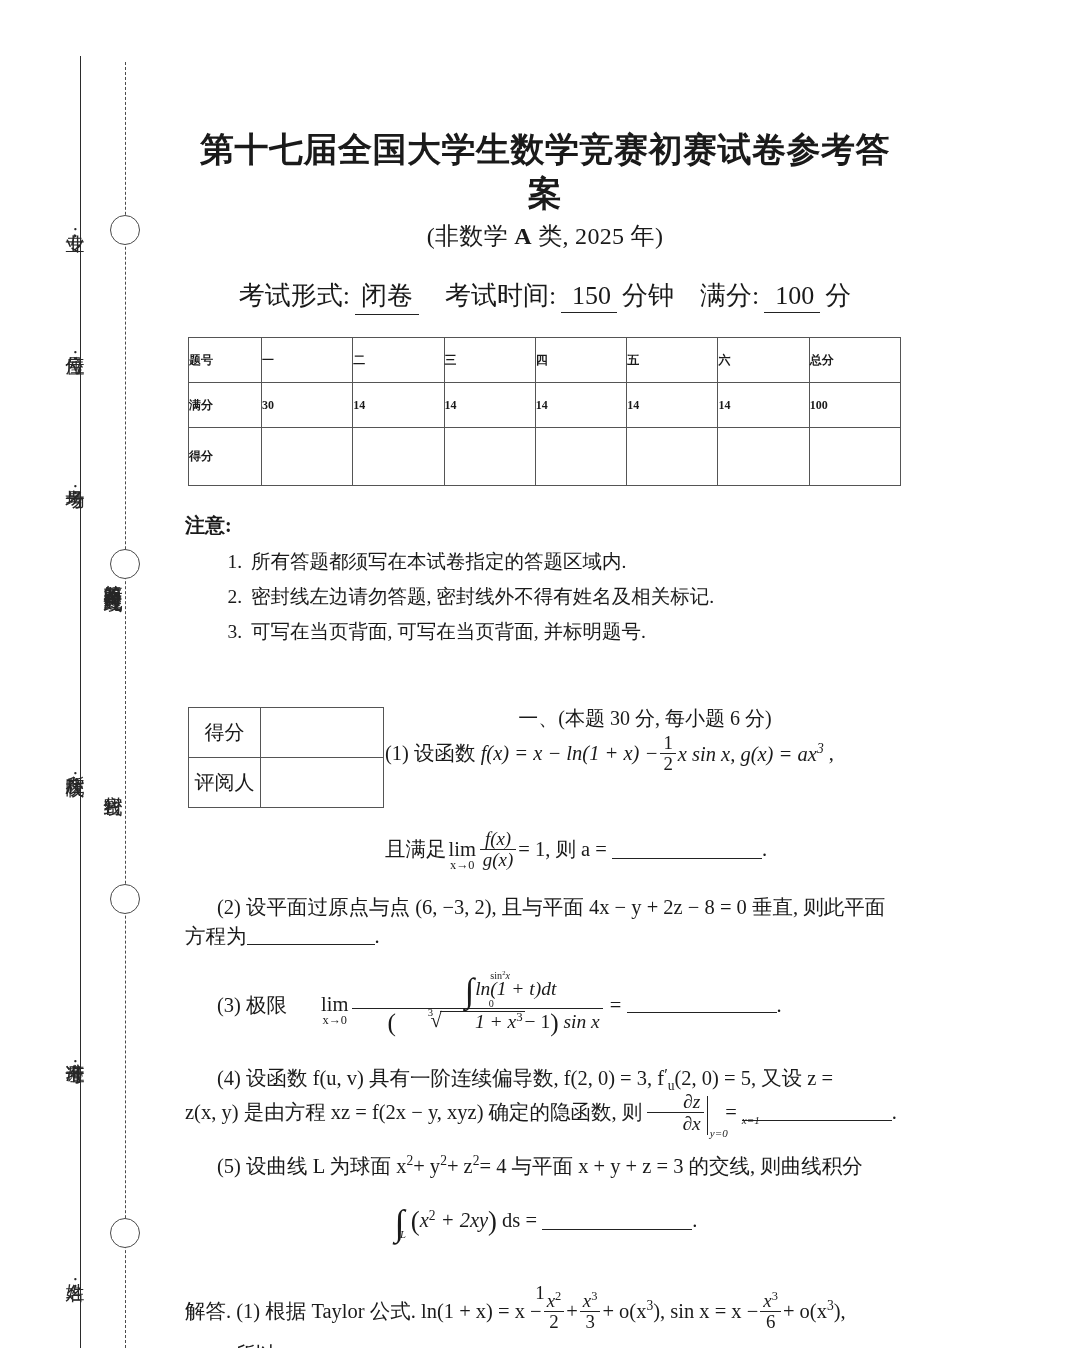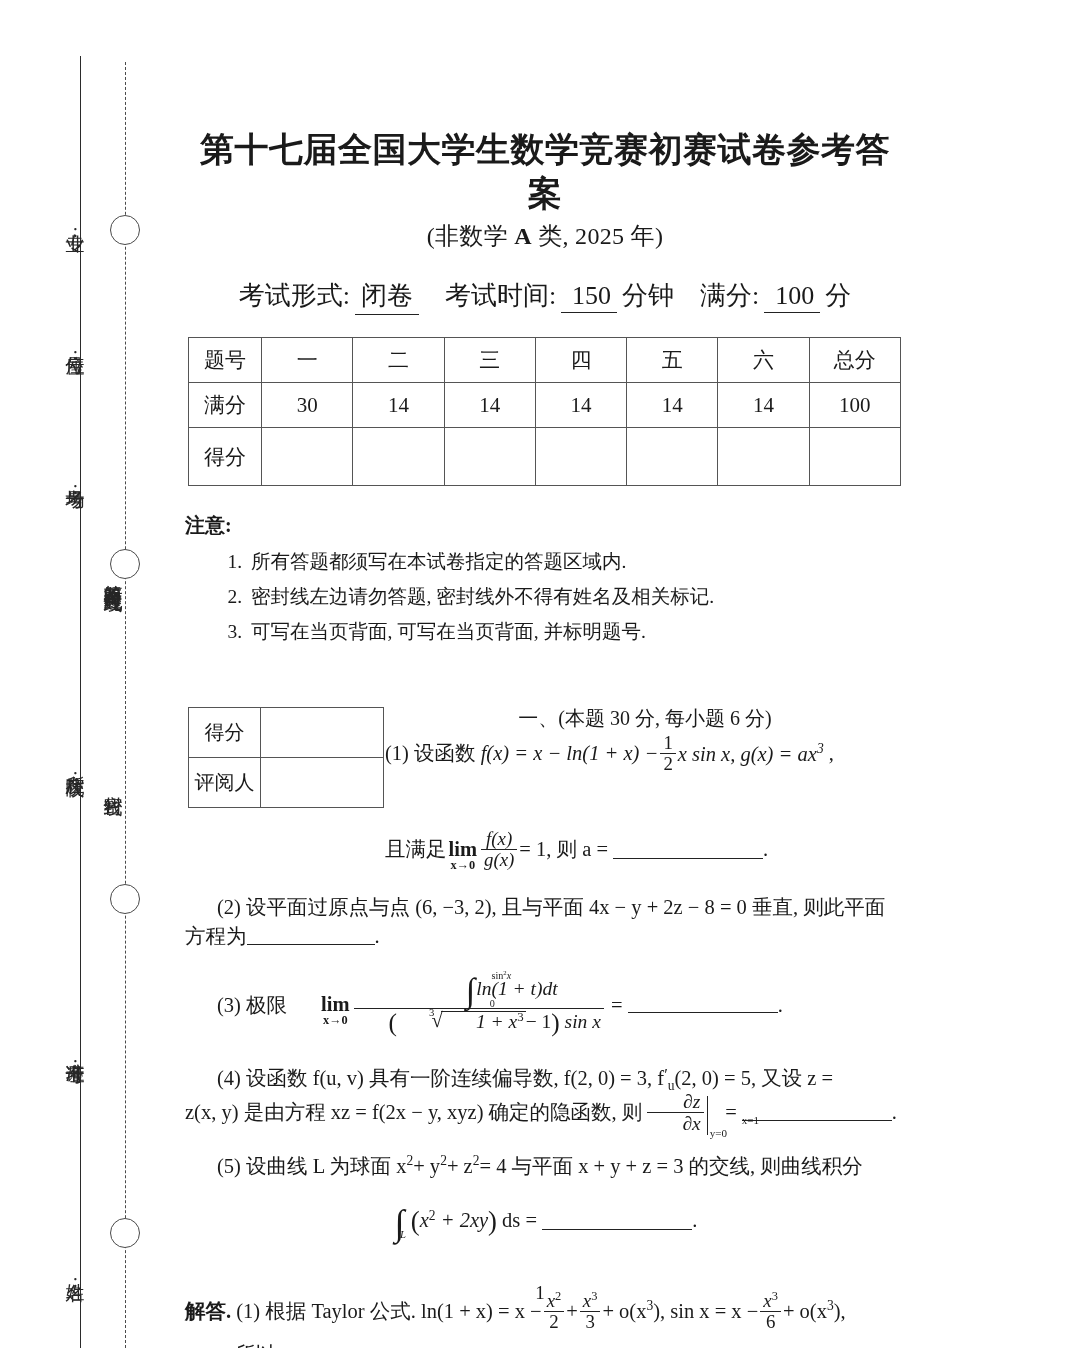--- a/index.html
+++ b/index.html
@@ -96,24 +96,25 @@
 
   
   table.score-table {
     border-collapse: collapse;
     margin: 22px 0 0 3px;
     width: 713px;
     table-layout: fixed;
   }
   table.score-table td {
     border: 1.3px solid #555;
-    text-align: center;
-    font-size: 21px;
+    text-align: left;
+    font-size: 12px;
     height: 45px;
     padding: 0;
+    font-weight: bold;
   }
   table.score-table td.head-col { width: 73px; }
   table.score-table tr.row-empty td { height: 58px; }
 
   
   .notice-head {
     font-weight: bold;
     font-size: 20px;
     margin-top: 26px;
   }
@@ -183,21 +184,20 @@
   .frac .den { display: block; padding: 0 3px; border-top: 1.2px solid #222; }
 
   .limop {
     display: inline-block;
     vertical-align: middle;
     text-align: center;
     line-height: 1.0;
     margin: 8px 2px;
     position: relative;
     top: 0.16em;
-    font-weight: bold;
   }
   .limop .lb { display: block; font-size: 1em; }
   .limop .ls { display: block; font-size: 0.6em; }
 
   .intg {
     display: inline-block;
     vertical-align: middle;
     position: relative;
     margin: 0 1px 0 2px;
     line-height: 1;
@@ -228,33 +228,33 @@
     display: inline-block;
     vertical-align: middle;
     position: relative;
     border-left: 1.2px solid #222;
     height: 1.9em;
     margin: 0 2px 0 3px;
     top: 0.05em;
   }
   .evalbar .sub2 {
     position: absolute; left: 2px; bottom: -0.35em;
-    font-size: 0.54em; line-height: 1.12; white-space: nowrap;
+    font-size: 0.54em; line-height: 1.12; white-space: nowrap; font-style: italic;
   }
 
   .pdfrac { display: inline-block; vertical-align: middle; text-align: center;
             font-size: 0.95em; line-height: 1.08; position: relative; top: -0.1em; }
   .pdfrac .num { display:block; padding: 0 3px; }
   .pdfrac .den { display:block; padding: 0 3px; border-top: 1.2px solid #222; }
 
   .bigparen { font-size: 1.3em; vertical-align: -0.1em; }
 
   
   .solution { margin-top: 52px; font-size: 20.5px; line-height: 1.45; }
-  .sol-lead { font-weight: bold; }
+  .sol-lead { font-weight: normal; }
   .sol-cont { padding-left: 50px; margin-top: 6px; }
   .sol-eq { text-align: center; margin-top: 16px; font-size: 21px; }
 
   .page-num {
     position: absolute;
     left: 0; right: 0;
     top: 1282px;
     text-align: center;
     font-size: 19px;
   }

